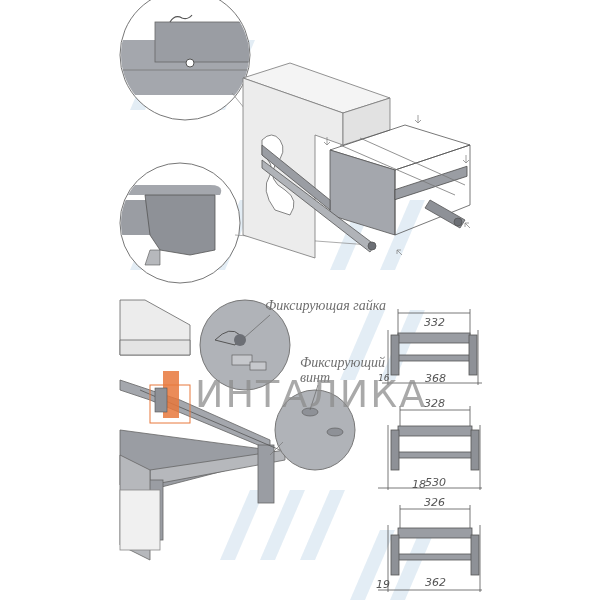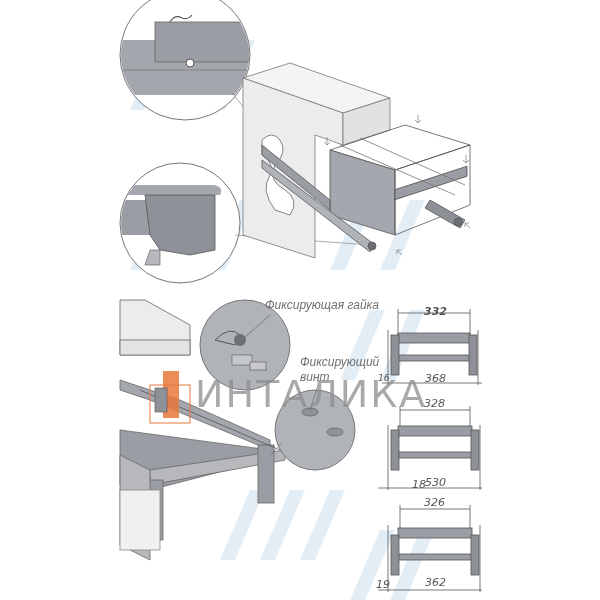--- a/index.html
+++ b/index.html
@@ -1,18 +1,18 @@
 <!DOCTYPE html>
 <html><head>
   <meta charset="utf-8">
   <style>
     html, body { margin: 0; padding: 0; background: #ffffff; }
     body { width: 600px; height: 600px; position: relative; overflow: hidden; font-family: "DejaVu Sans", sans-serif; }
     .canvas { position: absolute; left: 0; top: 0; width: 600px; height: 600px; }
-    .label { position: absolute; font-style: italic; font-size: 12px; color: #6f6f6f; font-family: Liberation Sans, sans-serif; white-space: nowrap; }
+    .label { position: absolute; font-style: italic; font-size: 14px; color: #6f6f6f; font-family: Liberation Serif, serif; white-space: nowrap; }
     .dim { position: absolute; font-style: italic; font-size: 11px; color: #555; font-family: "DejaVu Sans", sans-serif; white-space: nowrap; }
     .watermark-text { position: absolute; font-family: "DejaVu Sans", sans-serif; font-size: 38px; letter-spacing: 2px; color: rgba(140,140,140,0.75); white-space: nowrap; font-weight: normal; }
   </style>
 </head>
 <body>
 
 <svg class="canvas" viewBox="0 0 600 600" xmlns="http://www.w3.org/2000/svg">
 
   <g fill="#dde9f3" opacity="0.8">
     <polygon points="130,110 160,40 175,40 145,110"></polygon>
@@ -158,21 +158,21 @@
     <line x1="388" y1="525" x2="388" y2="592"></line>
       <line x1="480" y1="525" x2="480" y2="592"></line>
     <line x1="378" y1="590" x2="482" y2="590"></line>
   </g>
 </svg>
 
 <div class="label" style="left:265px; top:298px;">Фиксирующая гайка</div>
 <div class="label" style="left:300px; top:355px;">Фиксирующий</div>
 <div class="label" style="left:300px; top:370px;">винт</div>
 
-<div class="dim" style="left:424px; top:305px;font-weight:bold;">332</div>
+<div class="dim" style="left:424px; top:316px;">332</div>
 <div class="dim" style="left:378px; top:373px; font-size:9px;">16</div>
 <div class="dim" style="left:425px; top:372px;">368</div>
 
 <div class="dim" style="left:424px; top:397px;">328</div>
 <div class="dim" style="left:376px; top:478px;margin-left:36px;">18</div>
 <div class="dim" style="left:425px; top:476px;">530</div>
 
 <div class="dim" style="left:424px; top:496px;text-align:center;">326</div>
 <div class="dim" style="left:376px; top:578px;text-align:right;">19</div>
 <div class="dim" style="left:425px; top:576px;font-style:italic;">362</div>

